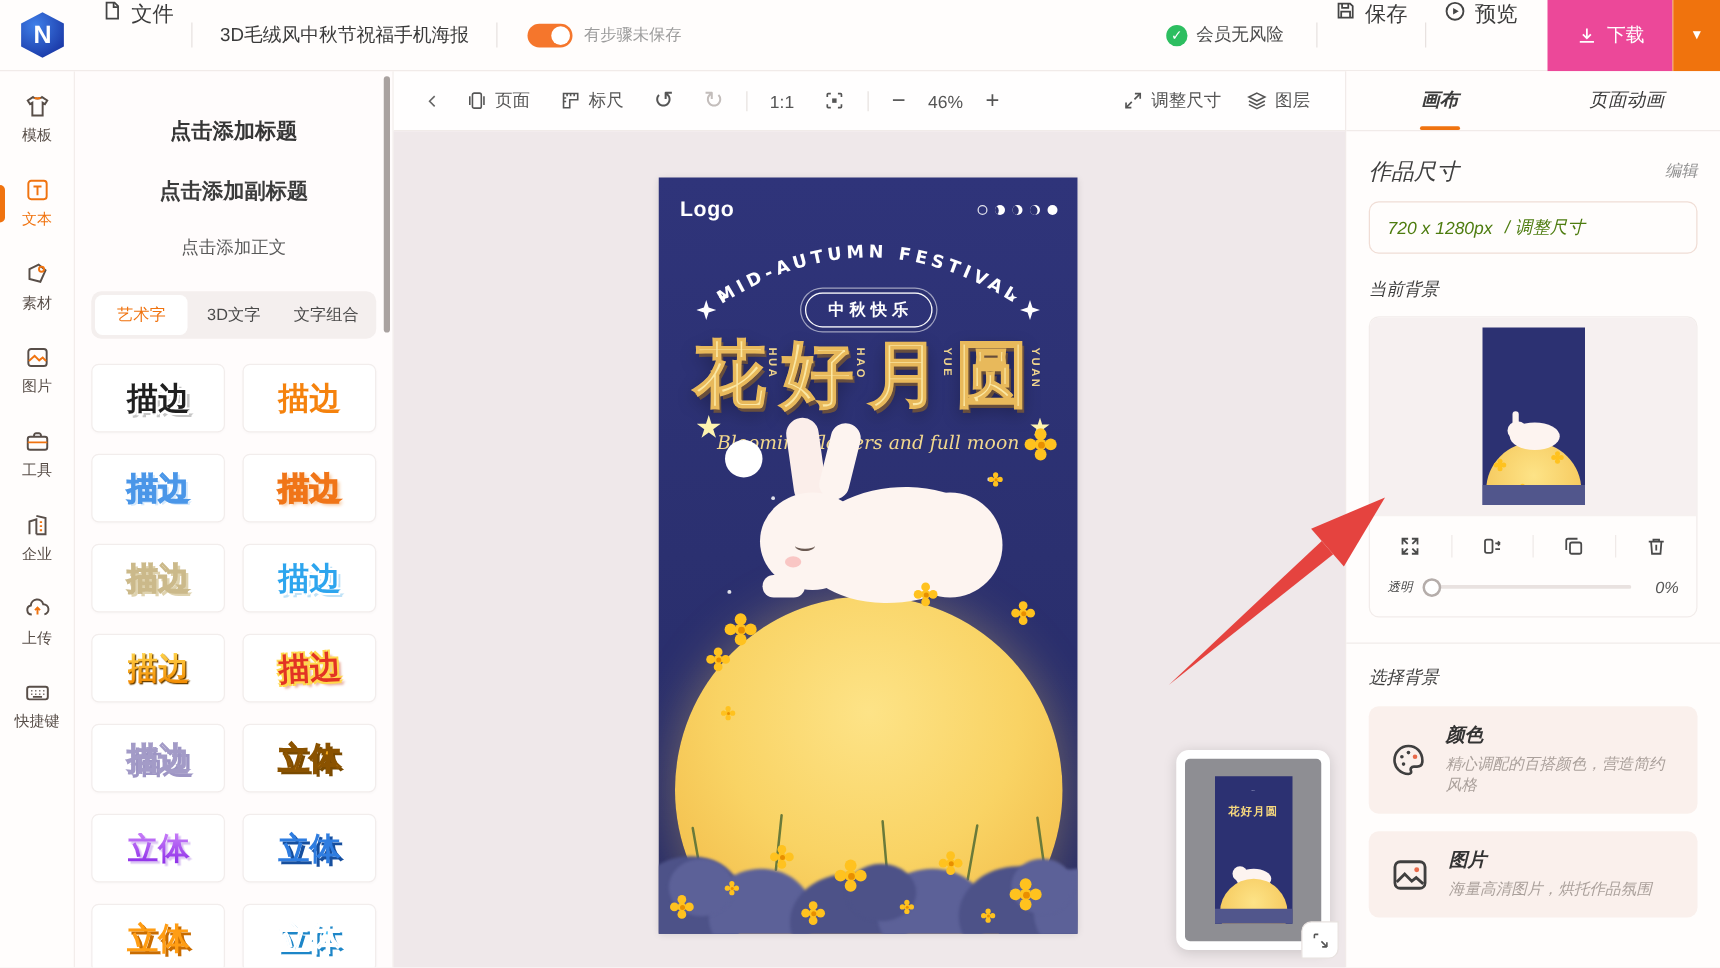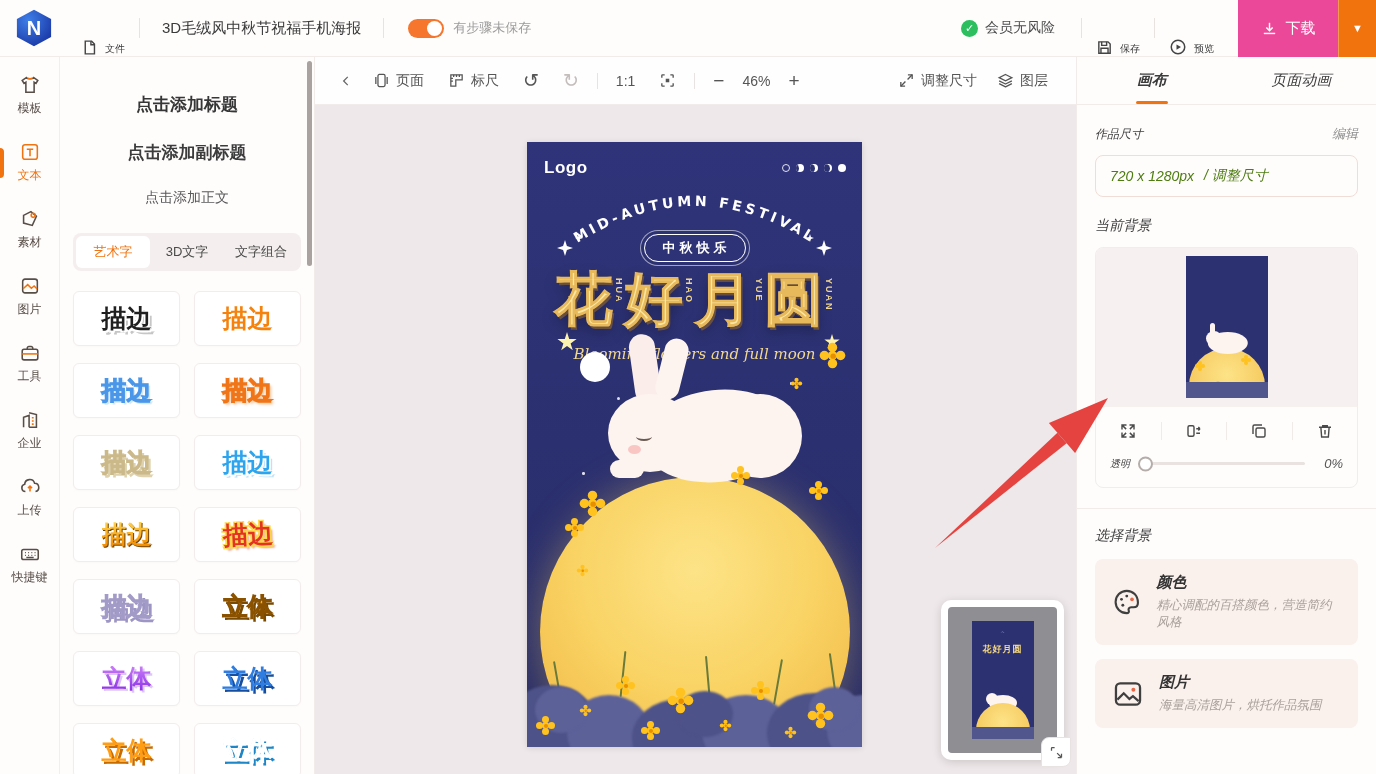--- a/index.html
+++ b/index.html
@@ -6,21 +6,21 @@
   html,body { width:1376px; height:774px; overflow:hidden; }
   body { font-family:"Liberation Sans","DejaVu Sans",sans-serif; background:#efe8ea; color:#333; }
   .app { position:relative; width:1376px; height:774px; background:#fffdfc; }
 
   
   .topbar { position:absolute; top:0; left:0; right:0; height:57px; background:#fffdfc; border-bottom:1px solid #f1ebe9; display:flex; align-items:center; z-index:5; }
   .logo-hex { width:38px; height:38px; margin:0 14px 0 15px; border-radius:8px;
     background:radial-gradient(circle at 35% 30%, #3f7fe8, #1b3aa8 75%);
     clip-path:polygon(50% 2%, 95% 26%, 95% 74%, 50% 98%, 5% 74%, 5% 26%);
     display:flex; align-items:center; justify-content:center; color:#fff; font-weight:bold; font-size:20px; }
-  .tb-item { display:flex; align-items:flex-end; gap:7px; font-size:10px; color:#3c3c3c; padding:0 14px; height:100%; cursor:pointer; }
+  .tb-item { display:flex; align-items:flex-start; gap:7px; font-size:17px; color:#3c3c3c; padding:0 14px; height:100%; cursor:pointer; }
   .tb-divider { width:1px; height:20px; background:#e8e2e0; }
   .doc-title { font-size:15px; color:#3a3a3a; padding:0 22px; white-space:nowrap; }
   .toggle-wrap { display:flex; align-items:center; gap:9px; padding-left:24px; }
   .toggle { width:36px; height:19px; border-radius:10px; background:#f5762c; position:relative; cursor:pointer; }
   .toggle::after { content:''; position:absolute; right:2px; top:2px; width:15px; height:15px; border-radius:50%; background:#fff; }
   .autosave { font-size:13px; color:#9c9c9c; }
   .tb-right { margin-left:auto; display:flex; align-items:center; height:100%; }
   .member { display:flex; align-items:center; gap:7px; font-size:14px; color:#4c4c4c; padding:0 26px; }
   .check-circle { width:17px; height:17px; border-radius:50%; background:#2dbe60; color:#fff; font-size:11px; display:flex; align-items:center; justify-content:center; }
   .download-btn { width:100px; height:57px; background:#ec4899; color:#fff; display:flex; align-items:center; justify-content:center; gap:8px; font-size:15px; cursor:pointer; }
@@ -122,21 +122,21 @@
   .pt-expand { position:absolute; right:-7px; bottom:-7px; width:30px; height:30px; background:#fff; border:1px solid #e8e2e0; border-radius:8px 0 8px 0; display:flex; align-items:center; justify-content:center; cursor:pointer; }
 
   
   .rightpanel { position:absolute; top:57px; right:0; bottom:0; width:300px; background:#fffdfc; border-left:1px solid #f1ebe9; z-index:5;font-style:italic; }
   .rp-tabs { height:48px; border-bottom:1px solid #f1ebe9; display:flex; }
   .rp-tab { flex:1; display:flex; align-items:center; justify-content:center; font-size:15px; color:#3c3c3c; position:relative; cursor:pointer; }
   .rp-tab.active { font-weight:bold; }
   .rp-tab.active::after { content:''; position:absolute; bottom:0; left:50%; transform:translateX(-50%); width:32px; height:3px; border-radius:2px; background:#f0730f; }
   .rp-body { padding:20px 18px 0; }
   .rp-row { display:flex; align-items:center; justify-content:space-between; }
-  .rp-label { font-size:12px; color:#3f3f3f; }
+  .rp-label { font-size:18px; color:#3f3f3f; }
   .rp-edit { font-size:13px; color:#8e8e8e; cursor:pointer; }
   .size-input { margin-top:12px; height:42px; border:1px solid #f0ddd5; border-radius:8px; display:flex; align-items:center; padding:11px 14px; gap:10px; font-size:14px; color:#4d7c0f; cursor:text; }
   .curbg-label { margin-top:20px; font-size:14px; color:#3f3f3f; }
   .bg-card { margin-top:12px; border:1px solid #f2ecea; border-radius:8px; overflow:hidden; }
   .bg-thumb-area { height:158px; background:#f6f0f0; display:flex; align-items:center; justify-content:center; }
   .bg-mini { position:relative; width:82px; height:142px; background:#2c3172; overflow:hidden; cursor:pointer; }
   .bgm-moon { position:absolute; left:50%; transform:translateX(-50%); bottom:-26px; width:76px; height:76px; border-radius:50%; background:radial-gradient(circle at 50% 35%, #fde387, #f2bc49); }
   .bgm-rabbit { position:absolute; left:50%; transform:translateX(-48%); bottom:44px; width:40px; height:22px; border-radius:50%; background:#fdf4f0; }
   .bgm-rhead { position:absolute; left:20px; bottom:52px; width:16px; height:15px; border-radius:50%; background:#fdf4f0; }
   .bgm-ear { position:absolute; left:24px; bottom:62px; width:5px; height:13px; border-radius:3px; background:#fdf4f0; }

